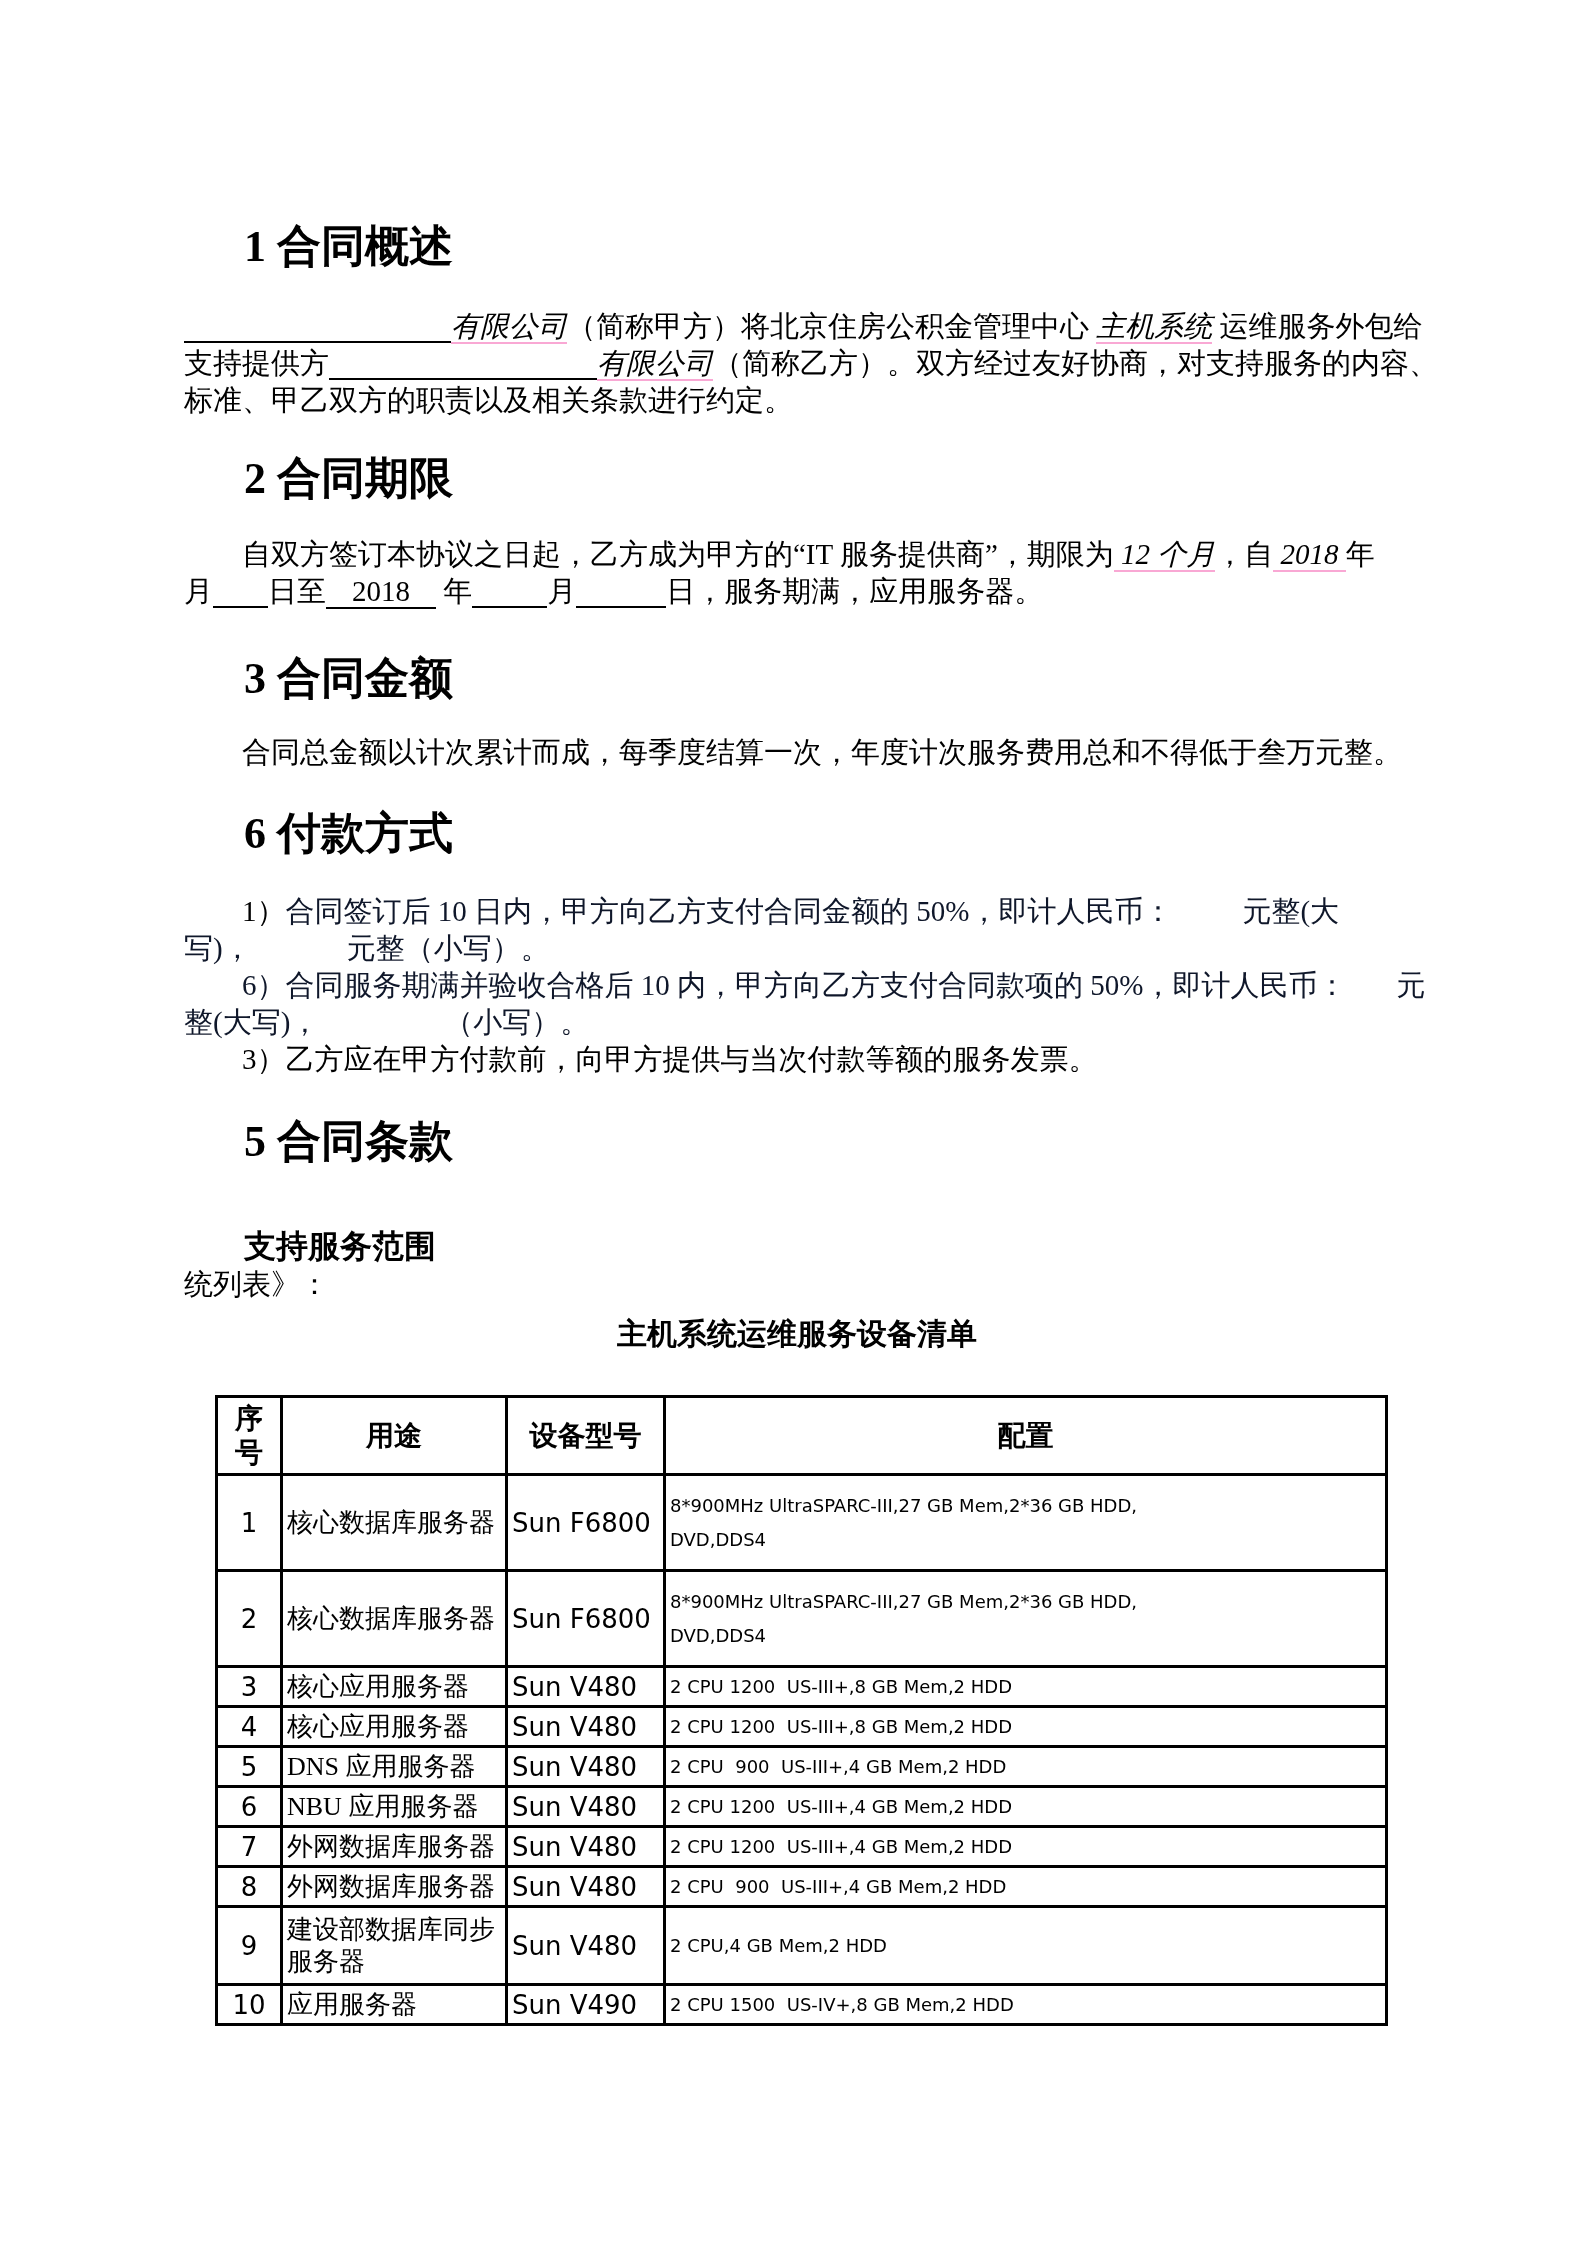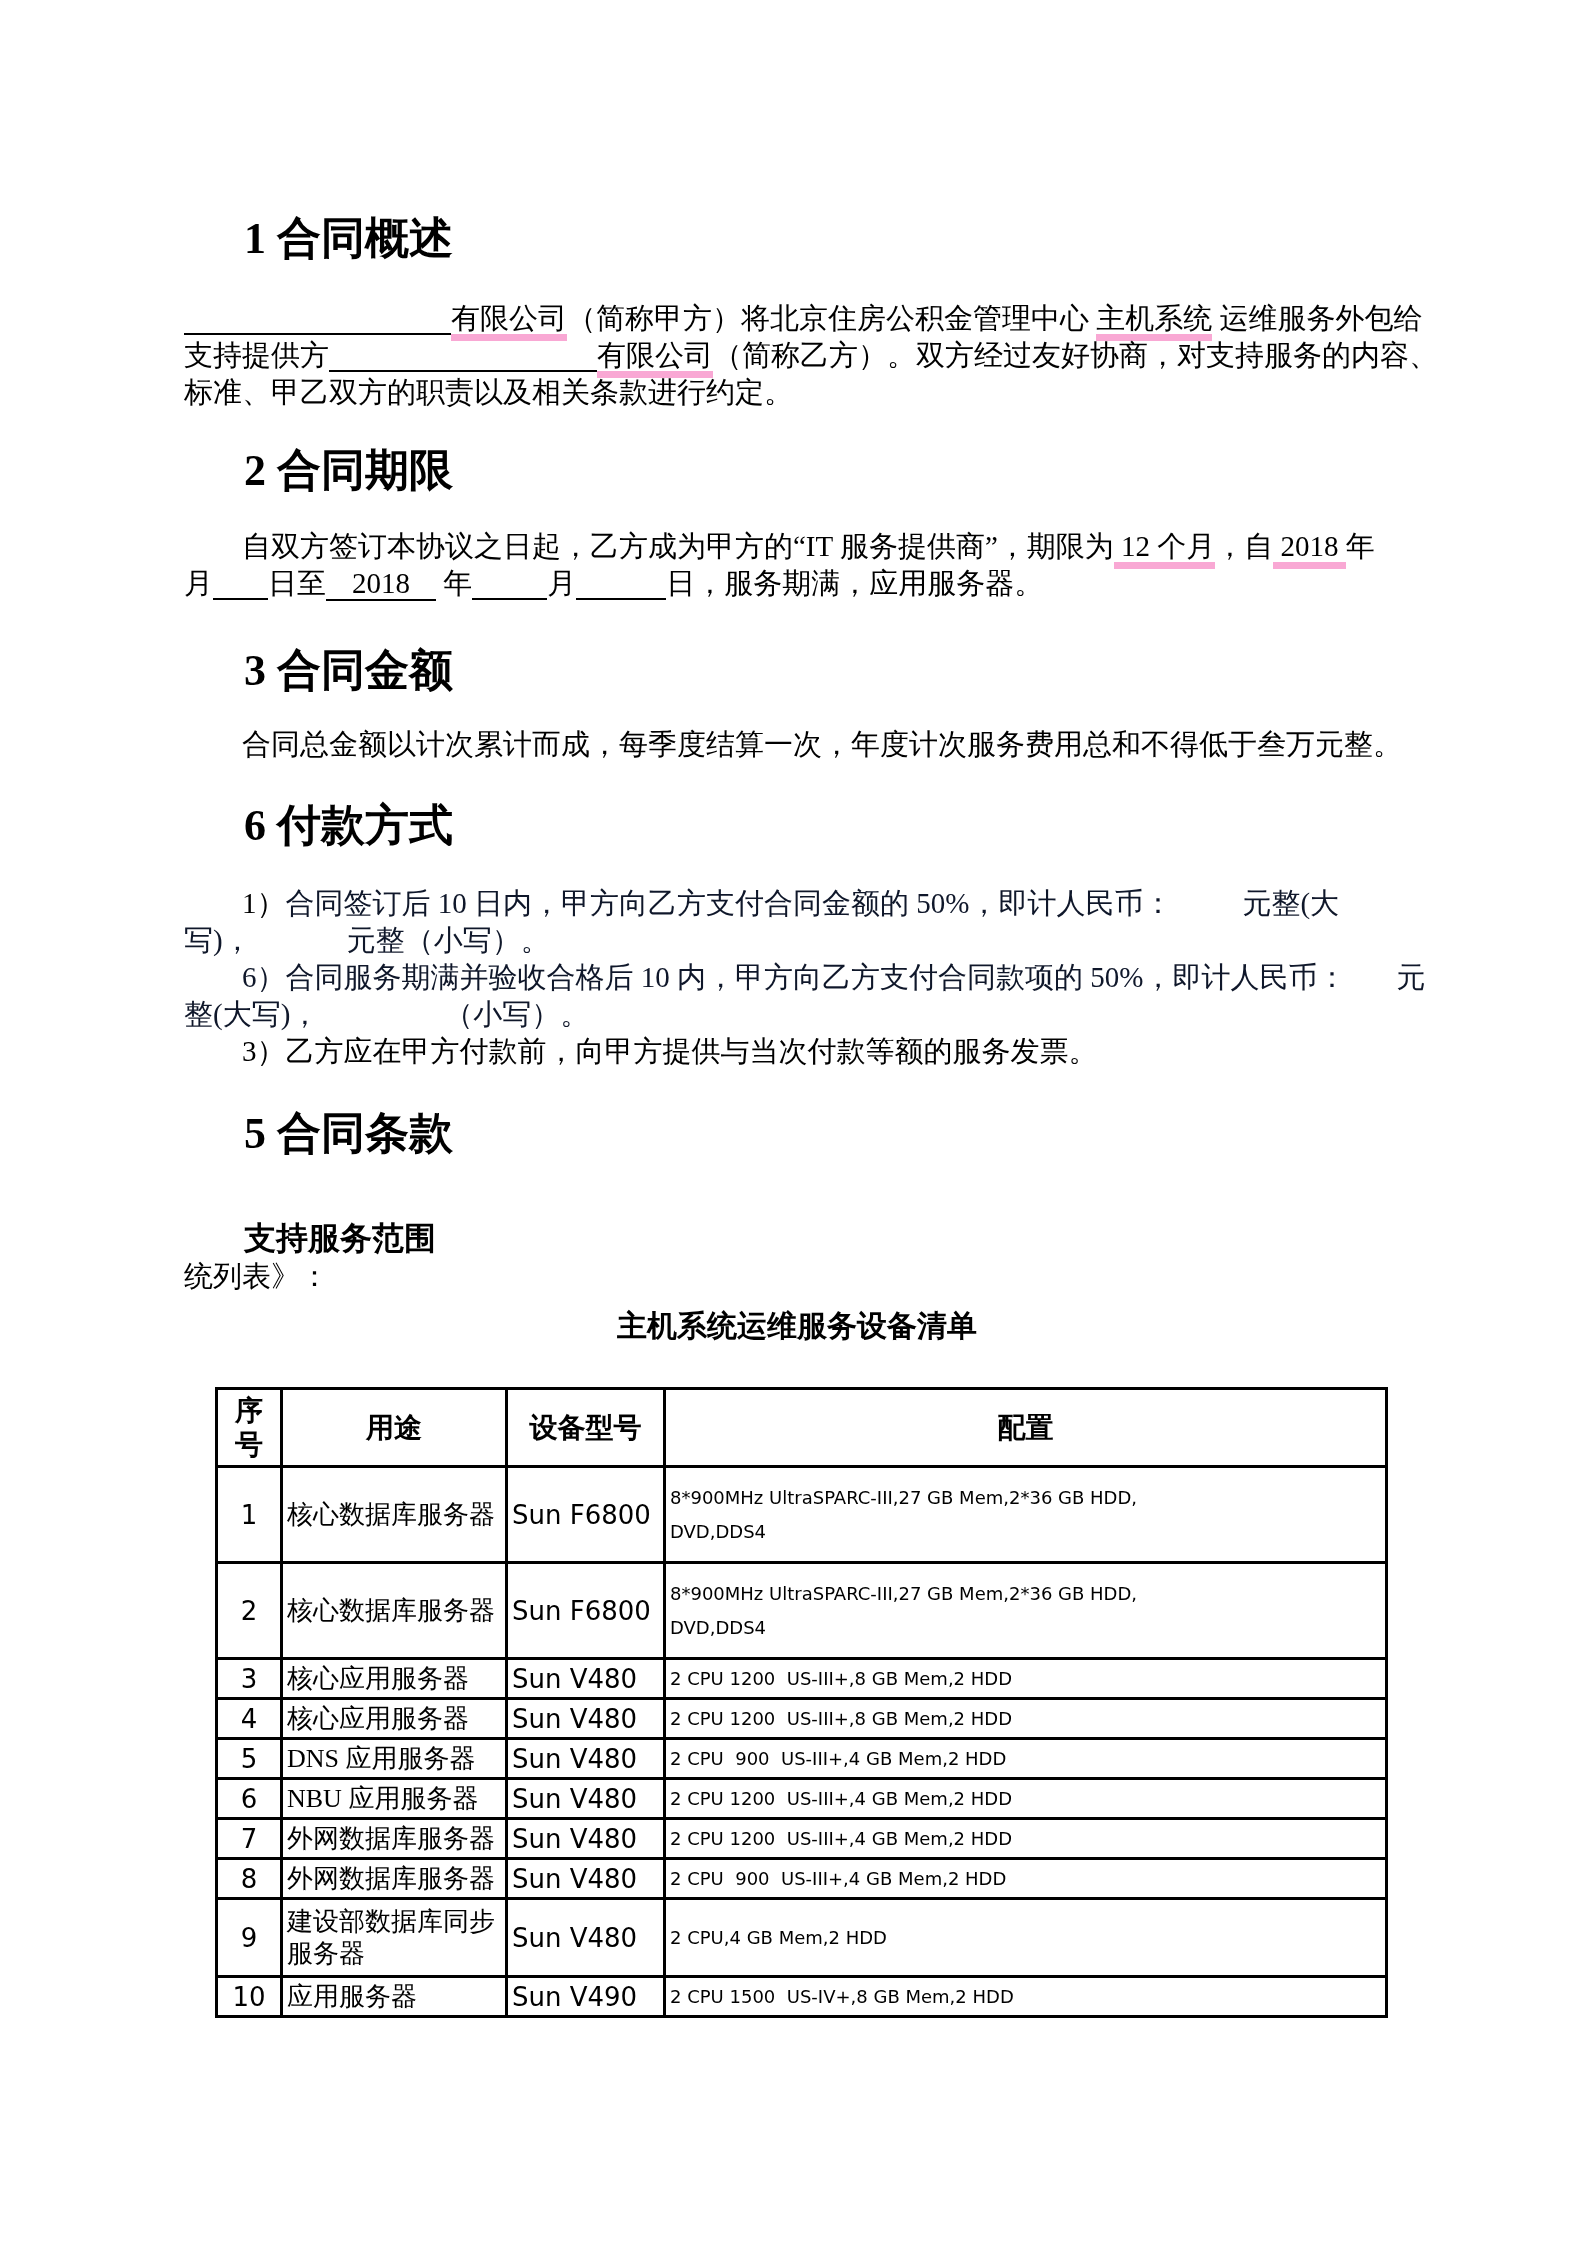--- a/index.html
+++ b/index.html
@@ -1,24 +1,24 @@
 <!DOCTYPE html>
 <html><head>
 <meta charset="utf-8">
 <style>
   html,body{margin:0;padding:0;}
   body{
     width:1586px;height:2244px;background:#ffffff;overflow:hidden;position:relative;
     font-family:"Liberation Serif","DejaVu Serif",serif;color:#000;
   }
-  .doc{position:absolute;left:184px;top:0;width:1226px;font-size:29px;}
+  .doc{position:absolute;left:184px;top:8px;width:1226px;font-size:29px;}
   .sec-h{font-size:44px;line-height:52px;font-weight:bold;margin:0 0 0 60px;white-space:nowrap;}
   .line{line-height:37px;height:37px;white-space:nowrap;}
   .indent{padding-left:58px;}
-  .u{border-bottom:7px solid #f9a8d4;}
+  .u{border-bottom:2px solid #f9a8d4;font-style:italic;}
   .u-wide{border-bottom:2px solid #000;padding:0 26px;}
   .blank{display:inline-block;border-bottom:2px solid #000;height:30px;vertical-align:-7px;}
   .b267{width:267px;}.b268{width:268px;}.b283{width:283px;}
   .b55{width:55px;}.b75{width:75px;}.b90{width:90px;}
   .gap{display:inline-block;}
   .g70{width:70px;}.g95{width:95px;}.g50{width:50px;}.g125{width:125px;}
   .red{color:#0f172a;}
   .sub-h{font-size:32px;line-height:40px;font-weight:bold;margin-left:60px;white-space:nowrap;}
   .tbl-title{font-size:30px;line-height:37px;font-weight:bold;text-align:center;}
   

